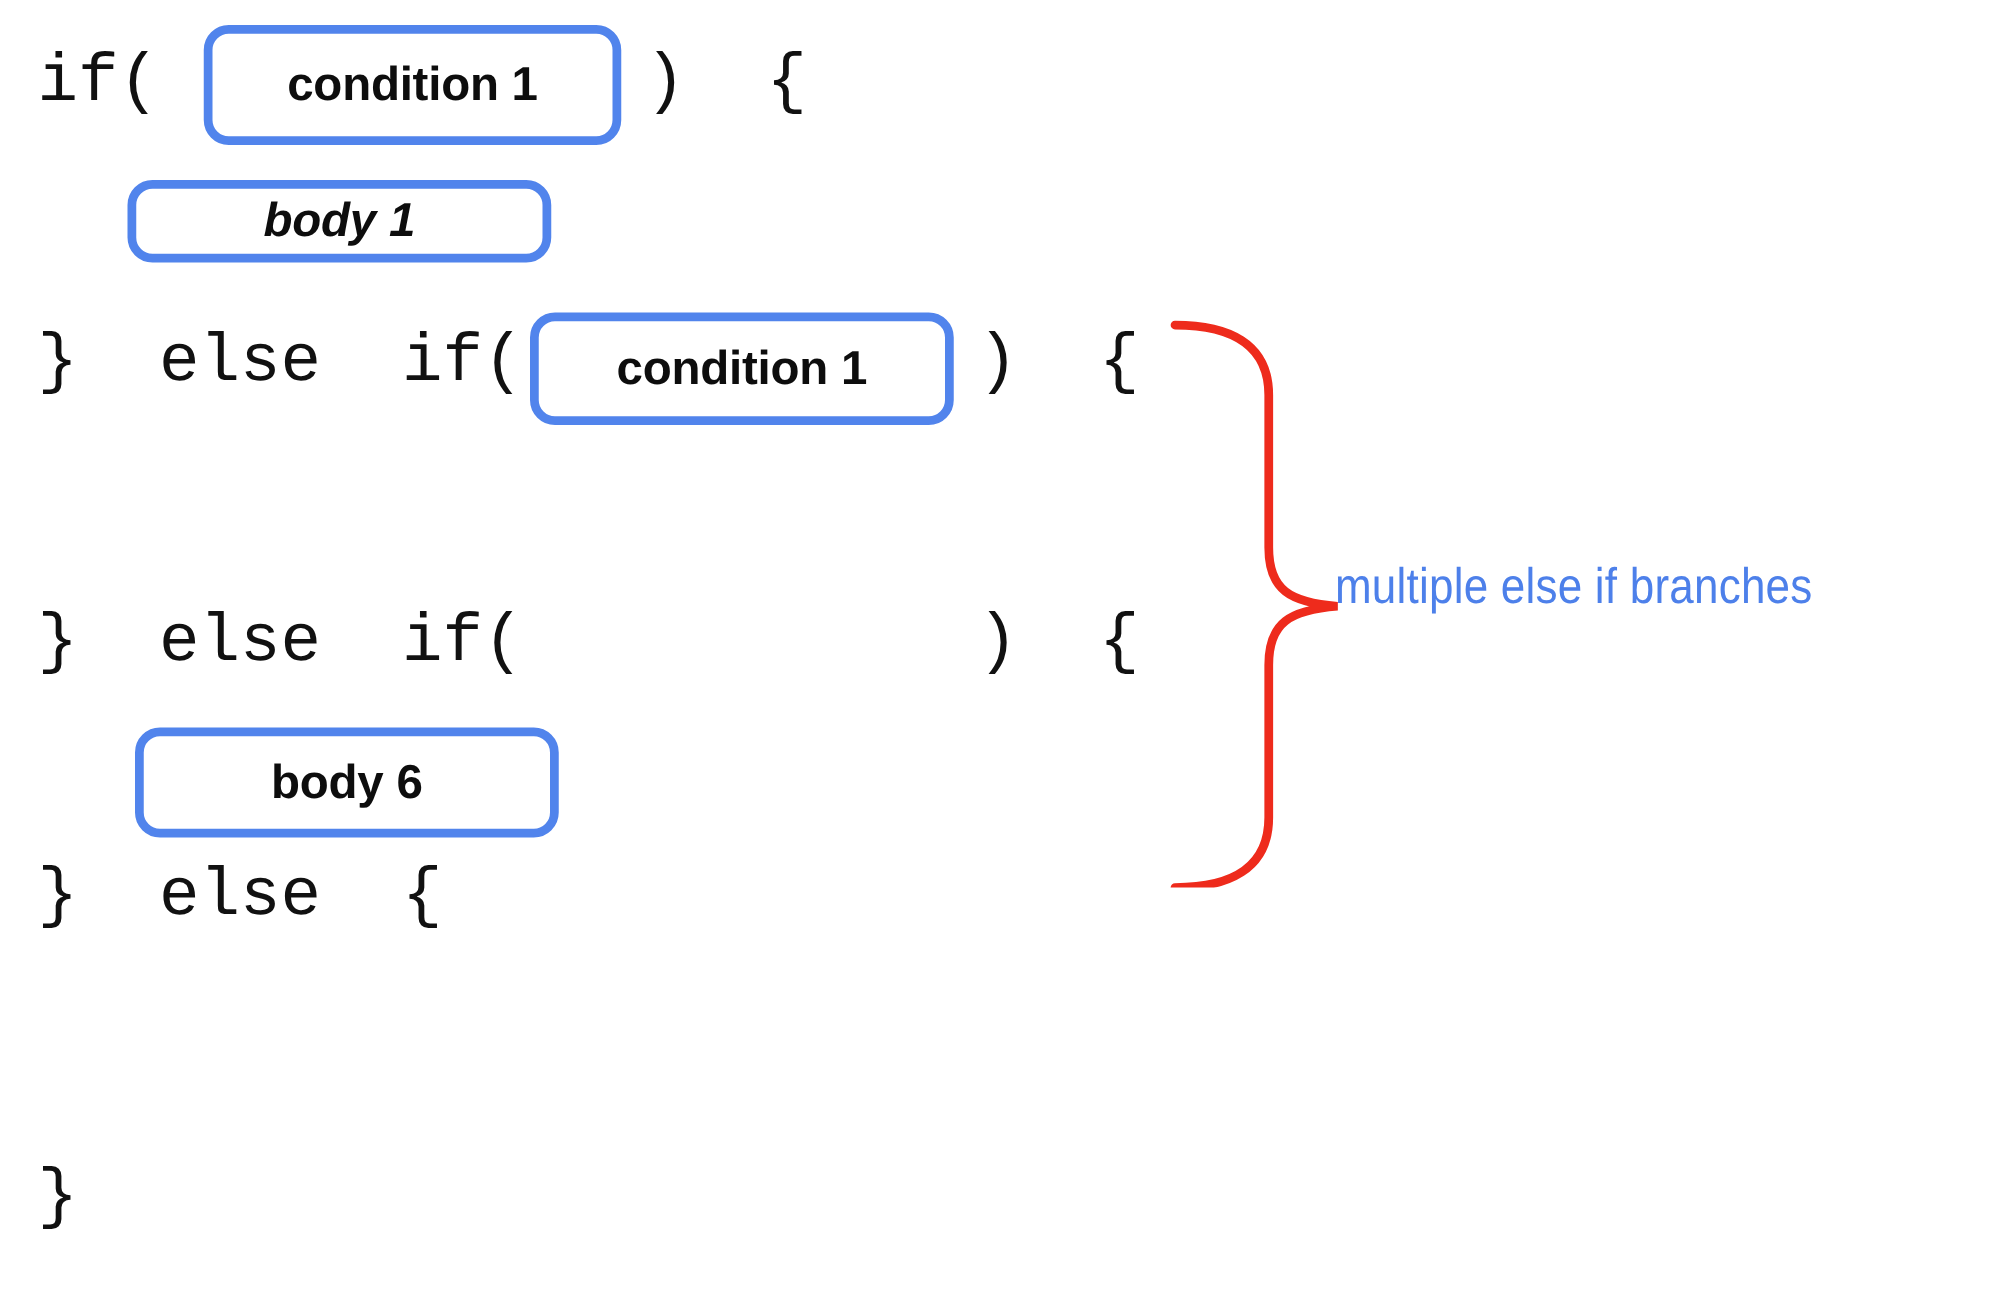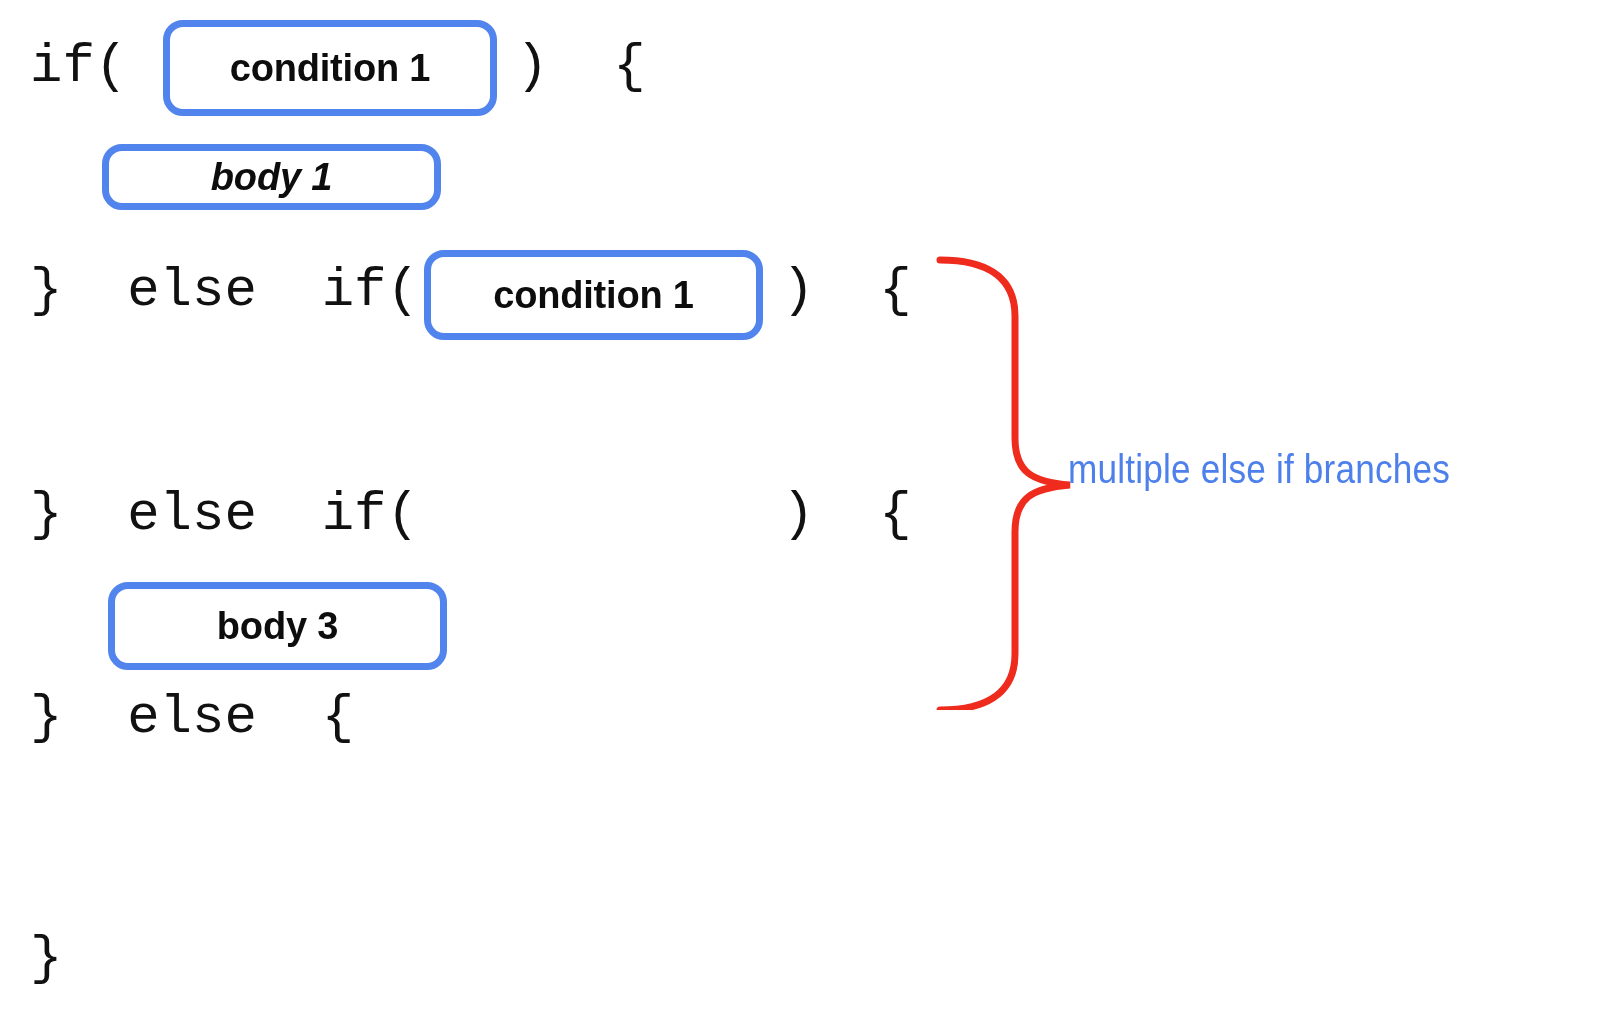--- a/index.html
+++ b/index.html
@@ -96,21 +96,21 @@
 
   <div class="code" style="left:782px; top:264px;">)  {</div>
 
 
   <div class="code" style="left:30px; top:488px;">}  else  if(</div>
 
 
   <div class="code" style="left:782px; top:488px;">)  {</div>
 
   <div class="box" style="left:108px; top:582px; width:339px; height:88px;">
-    <span class="box-label">body 3</span>
+    <span class="box-label">body 6</span>
   </div>
 
   <div class="code" style="left:30px; top:691px;">}  else  {</div>
 
 
   <div class="code" style="left:30px; top:932px;">}</div>
 
   <div class="brace-wrap">
     <svg width="180" height="470" viewBox="0 0 180 470" fill="none">
       <path d="M20 20 C 62 20, 95 34, 95 76

